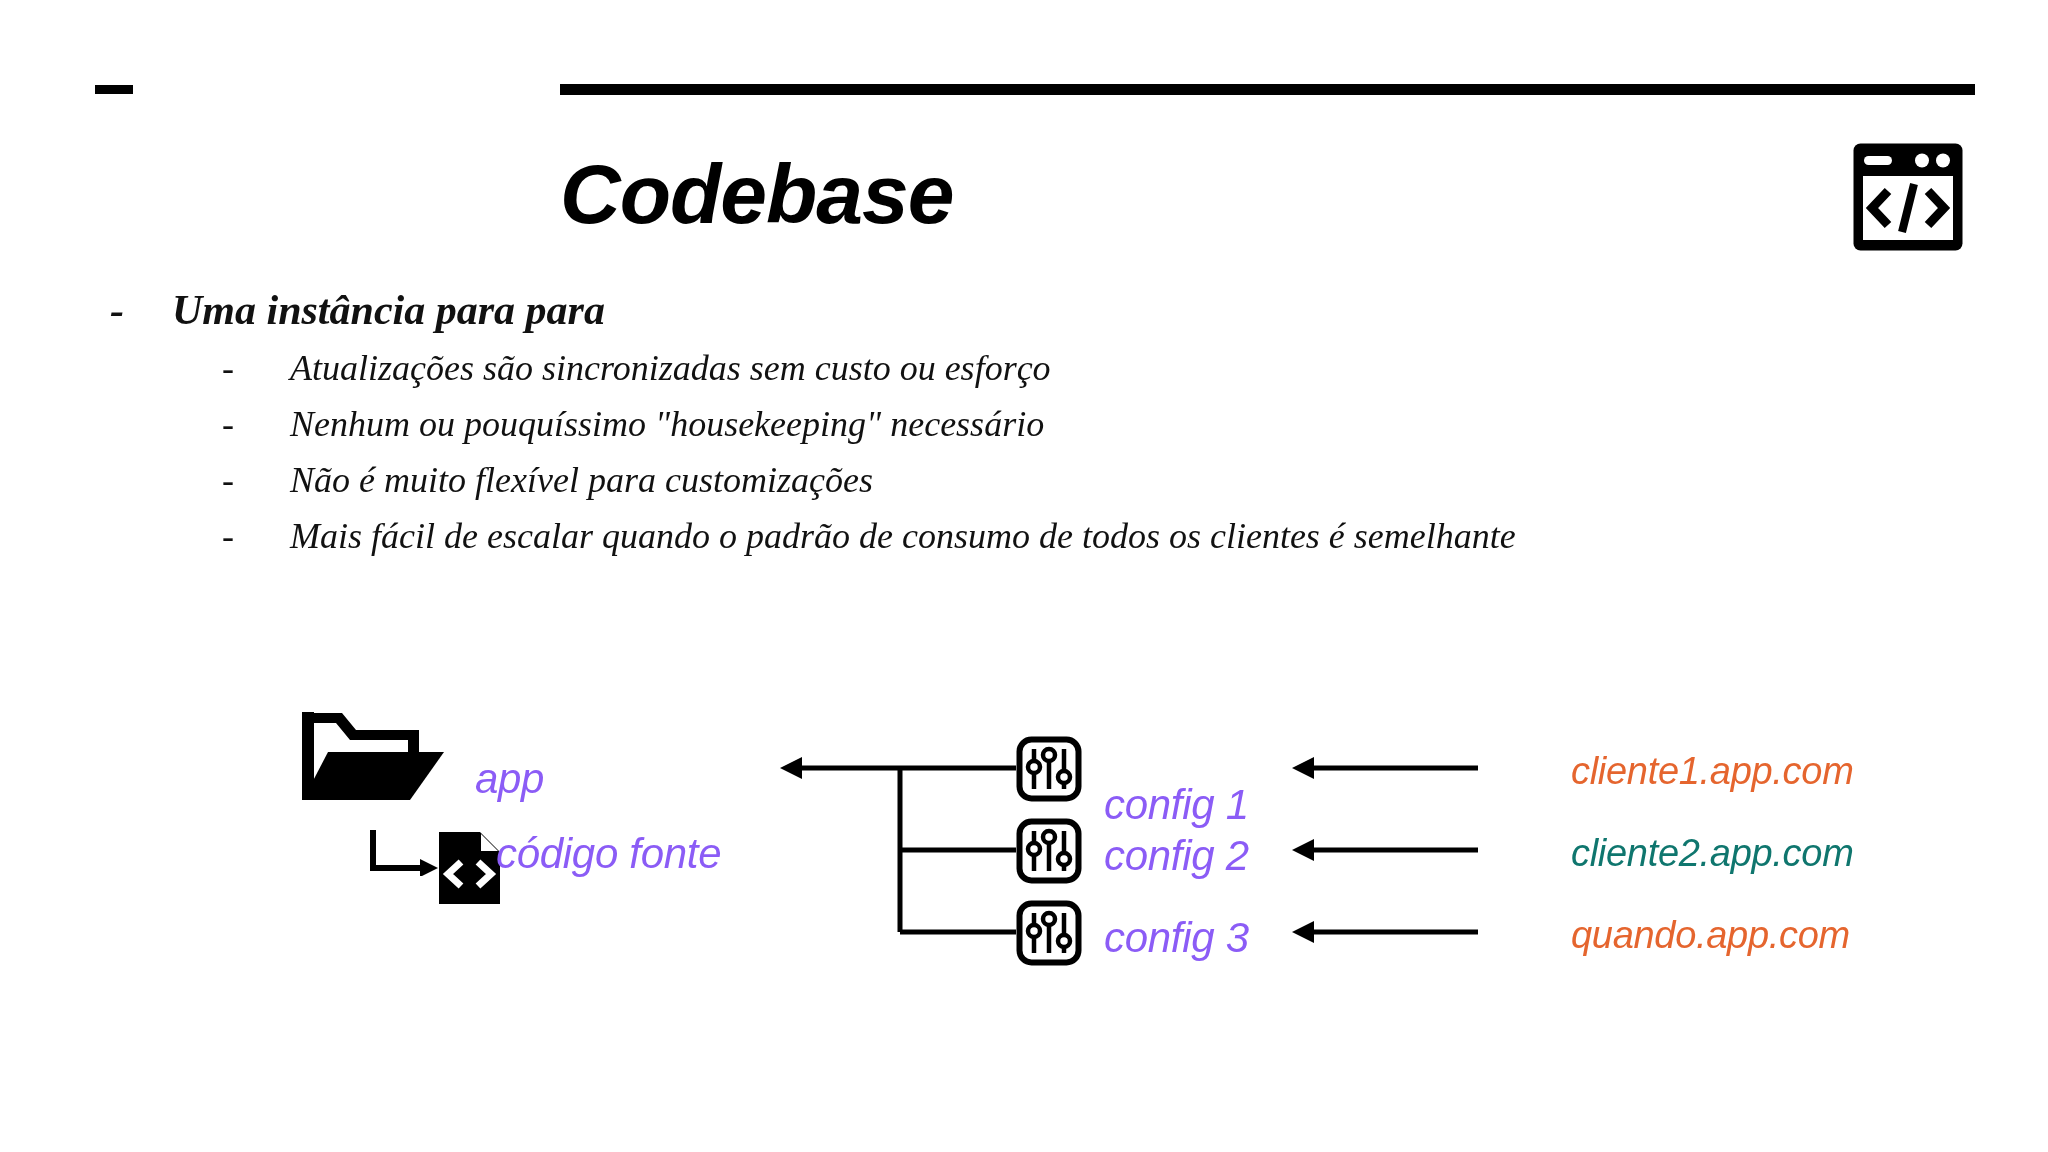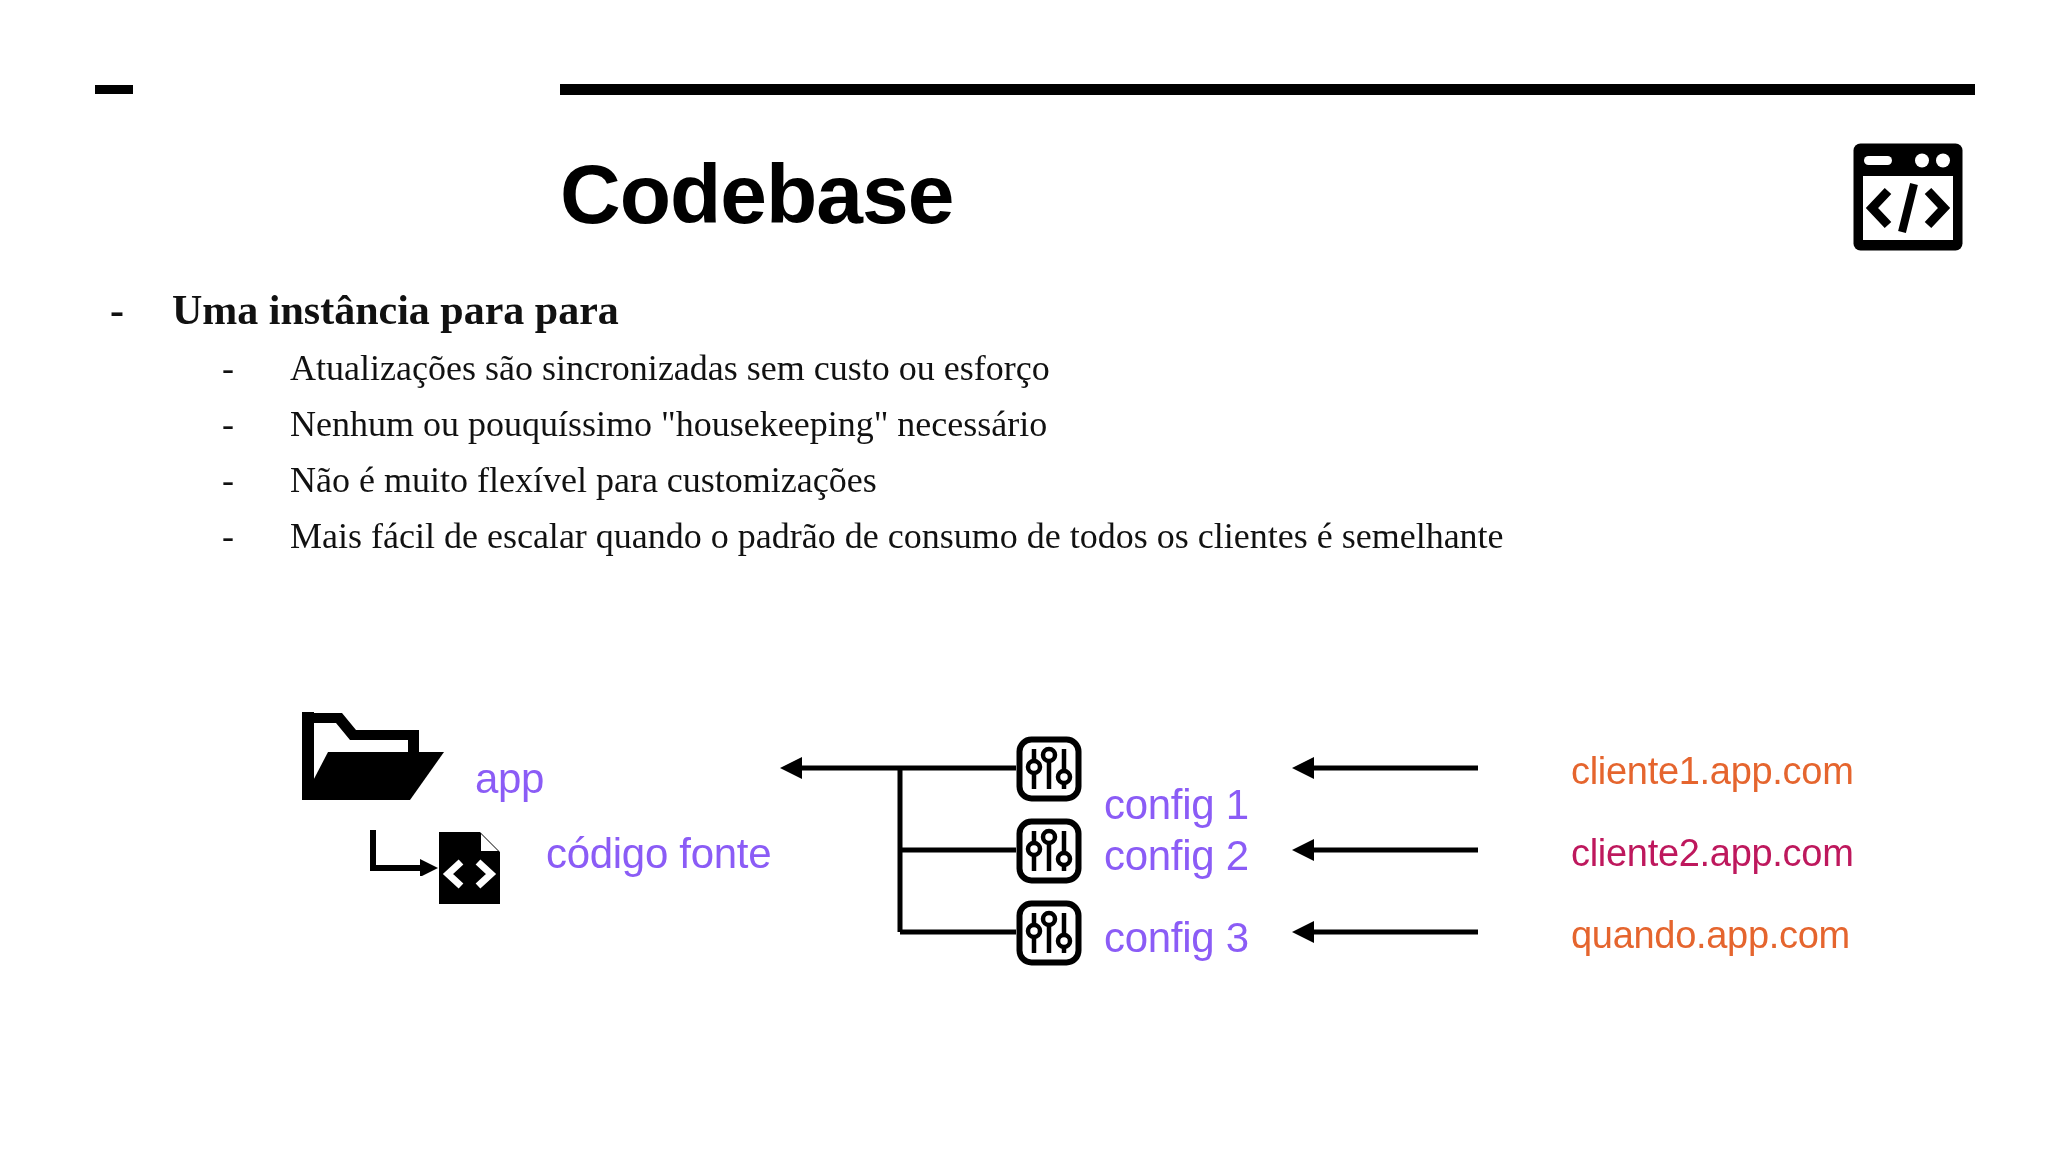--- a/index.html
+++ b/index.html
@@ -12,20 +12,21 @@
     height: 1152px;
     overflow: hidden;
     font-family: "Liberation Sans", sans-serif;
     color: #111111;
   }
   .slide {
     position: relative;
     width: 2048px;
     height: 1152px;
     background: #ffffff;
+    font-style: italic;
   }
 
   
   .header-dash {
     position: absolute;
     left: 95px;
     top: 85px;
     width: 38px;
     height: 9px;
     background: #000000;
@@ -191,21 +192,21 @@
   </div>
 
   <div class="icon-box" style="left:436px; top:830px; width:70px; height:76px;">
     <svg width="70" height="76" viewBox="0 0 70 76" xmlns="http://www.w3.org/2000/svg">
       <path d="M3 2 H44 L64 22 V74 H3 Z" fill="#000000"></path>
       <path d="M45 4 L62 21 H45 Z" fill="#ffffff"></path>
       <path d="M25 32 L12 44 L25 56" fill="none" stroke="#ffffff" stroke-width="7" stroke-linejoin="miter"></path>
       <path d="M42 32 L55 44 L42 56" fill="none" stroke="#ffffff" stroke-width="7" stroke-linejoin="miter"></path>
     </svg>
   </div>
-  <div class="diagram-label" style="left:546px; top:830px;">código fonte</div>
+  <div class="diagram-label" style="left:496px; top:830px;">código fonte</div>
 
   <svg class="diagram" width="2048" height="1152" viewBox="0 0 2048 1152" xmlns="http://www.w3.org/2000/svg">
 
     <path d="M798 768 H1016" fill="none" stroke="#000000" stroke-width="5"></path>
     <path d="M802 757 L780 768 L802 779 Z" fill="#000000"></path>
 
     <path d="M900 768 V932" fill="none" stroke="#000000" stroke-width="5"></path>
 
     <path d="M900 850 H1016" fill="none" stroke="#000000" stroke-width="5"></path>
 
@@ -252,16 +253,16 @@
       <line x1="33" y1="13" x2="33" y2="53" stroke="#000000" stroke-width="4.5"></line>
       <line x1="48" y1="13" x2="48" y2="53" stroke="#000000" stroke-width="4.5"></line>
       <circle cx="18" cy="31" r="6" fill="#ffffff" stroke="#000000" stroke-width="4.5"></circle>
       <circle cx="33" cy="19" r="6" fill="#ffffff" stroke="#000000" stroke-width="4.5"></circle>
       <circle cx="48" cy="41" r="6" fill="#ffffff" stroke="#000000" stroke-width="4.5"></circle>
     </svg>
   </div>
   <div class="diagram-label" style="left:1104px; top:914px;">config 3</div>
 
   <div class="client-label" style="left:1548px; top:750px; color:#E5652E;">cliente1.app.com</div>
-  <div class="client-label" style="left:1548px; top:832px; color:#be185d;">cliente2.app.com</div>
+  <div class="client-label" style="left:1548px; top:832px; color:#0f766e;">cliente2.app.com</div>
   <div class="client-label" style="left:1548px; top:914px; color:#E5652E;">quando.app.com</div>
 
 </div>
 
 </body></html>

